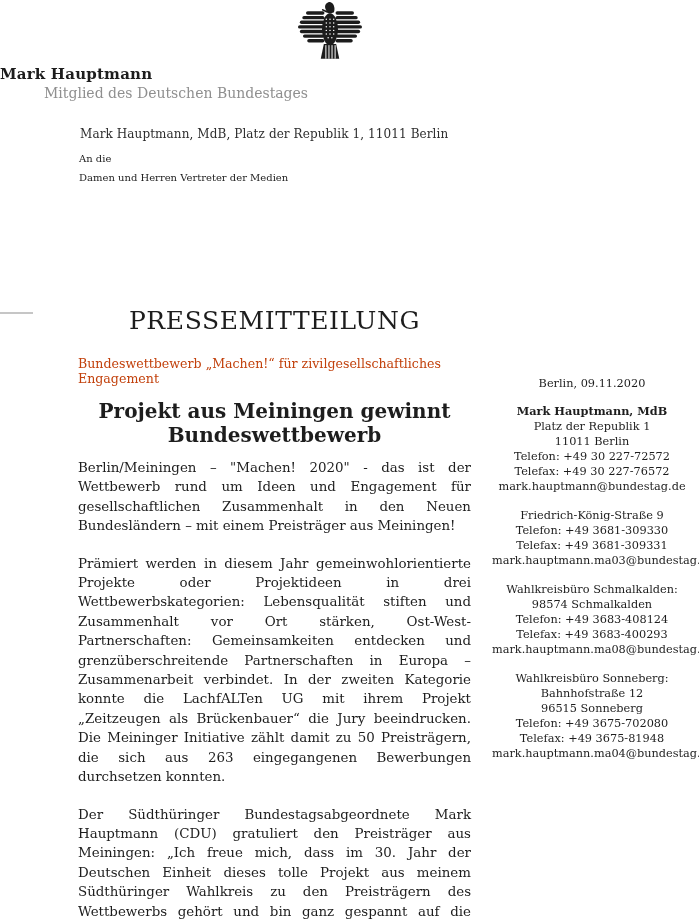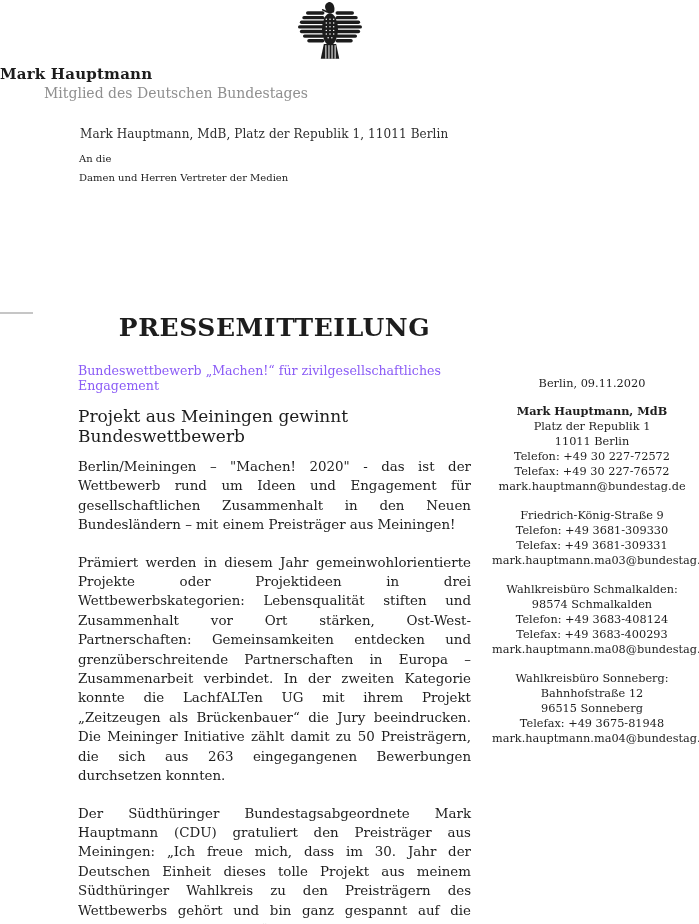--- a/index.html
+++ b/index.html
@@ -17,23 +17,23 @@
   .eagle{display:block;margin:2px auto 0 auto;}
   .header-name{font-size:15px;font-weight:bold;margin-top:5px;letter-spacing:.2px;}
   .header-role{font-size:14px;margin-top:2px;margin-left:44px;}
   
   .sender-line{position:absolute;left:80px;top:127px;font-size:12px;color:#2e2e2e;letter-spacing:.1px;}
   .recipient{position:absolute;left:79px;top:149px;font-size:10px;line-height:19px;}
   
   .foldmark{position:absolute;left:0;top:312px;width:33px;height:2px;background:#c6c6c6;}
   
   .main{position:absolute;left:78px;top:302px;width:393px;}
-  .doc-title{margin:11px;text-align:center;font-size:25px;font-weight:bold;letter-spacing:.6px;}
-  .doc-subtitle{font-size:12.6px;margin-top:21px;color:#8b5cf6;}
-  .doc-heading{font-size:17px;font-weight:normal;margin-top:13px;}
+  .doc-title{margin:4px;text-align:center;font-size:25px;font-weight:normal;letter-spacing:.6px;}
+  .doc-subtitle{font-size:12.6px;margin-top:21px;color:#c2410c;}
+  .doc-heading{font-size:20px;font-weight:bold;margin-top:13px;text-align:center;}
   .main p{font-size:13.4px;line-height:19.4px;text-align:justify;margin:0 0 18px 0;}
   .main p.first{margin-top:11px;}
   
   .sidebar{position:absolute;left:492px;top:376px;width:200px;font-size:11.3px;line-height:15px;color:#1d1d1d;text-align:center;}
   .sb-date{margin-bottom:13px;}
   .sb-block{margin-bottom:14px;}
   .sb-title.bold{font-weight:bold;}
   .sb-line{white-space:nowrap;}
 </style>
 </head>
@@ -140,18 +140,19 @@
       <div class="sb-line">98574 Schmalkalden</div>
       <div class="sb-line">Telefon: +49 3683-408124</div>
       <div class="sb-line">Telefax:  +49 3683-400293</div>
       <div class="sb-line">mark.hauptmann.ma08@bundestag.de</div>
     </div>
 
     <div class="sb-block">
       <div class="sb-title">Wahlkreisbüro Sonneberg:</div>
       <div class="sb-line">Bahnhofstraße 12</div>
       <div class="sb-line">96515 Sonneberg</div>
+      <div class="sb-line">Telefon: +49 3675-702080</div>
       <div class="sb-line">Telefax:  +49 3675-81948</div>
       <div class="sb-line">mark.hauptmann.ma04@bundestag.de</div>
     </div>
   </div>
 
 </div>
 
 </body></html>

